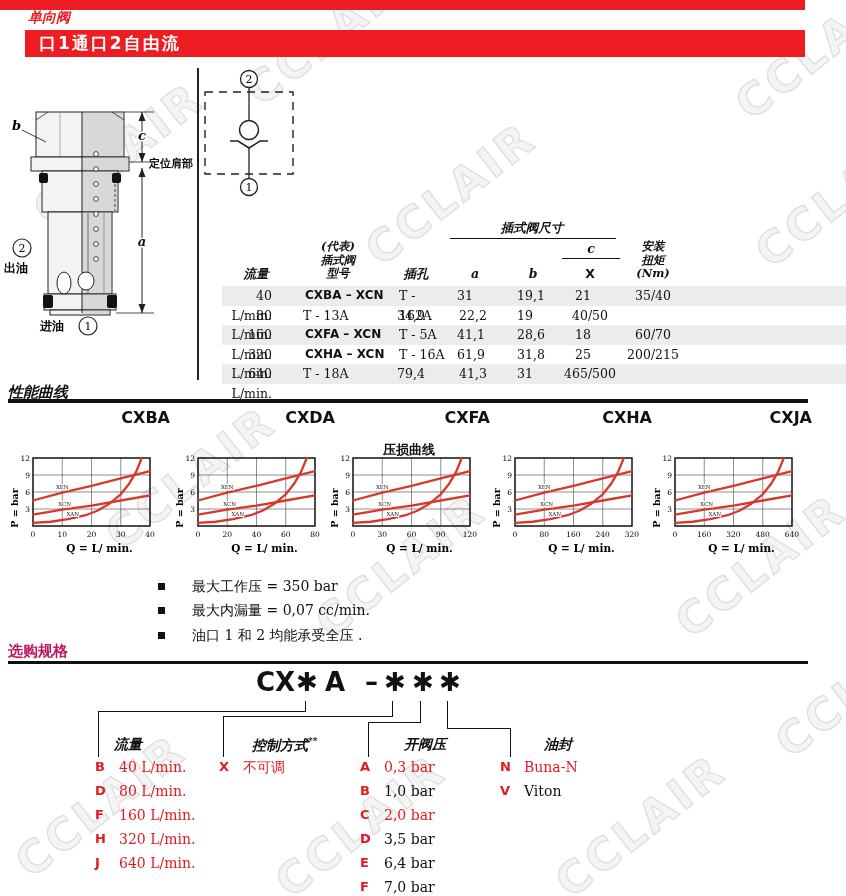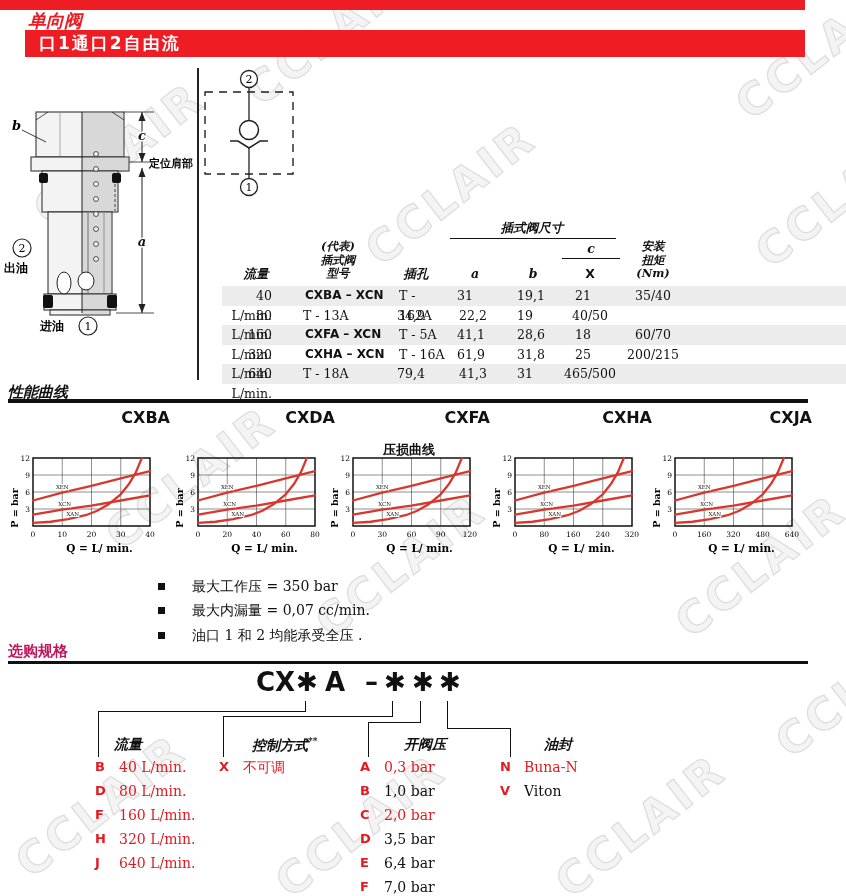--- a/index.html
+++ b/index.html
@@ -6,21 +6,21 @@
   .page{position:relative;width:846px;height:896px;background:#fff;overflow:hidden;
         font-family:"DejaVu Serif","Liberation Serif",serif;color:#111;}
   .abs{position:absolute;}
   
   .wm{position:absolute;font-family:"DejaVu Sans","Liberation Sans",sans-serif;
       font-weight:bold;font-size:44px;letter-spacing:4px;color:rgba(215,215,215,0.28);
       -webkit-text-stroke:1.3px #dedede;transform:rotate(-38deg);white-space:nowrap;
       pointer-events:none;user-select:none;}
   
   .topbar{position:absolute;left:0;top:0;width:805px;height:10px;background:#ee1c23;}
-  .doc-title{position:absolute;left:28px;top:9px;font-size:18px;font-weight:bold;
+  .doc-title{position:absolute;left:28px;top:9px;font-size:14px;font-weight:bold;
              font-style:italic;color:#ee1c23;}
   .banner{position:absolute;left:25px;top:30px;width:780px;height:27px;background:#ee1c23;
           color:#fff;font-family:"DejaVu Sans","Liberation Sans",sans-serif;
           font-weight:bold;font-size:17px;line-height:27px;padding-left:14px;
           box-sizing:border-box;letter-spacing:2px;}
   .vline-div{position:absolute;left:197px;top:68px;width:1.5px;height:312px;background:#222;}
   
   .spec-table{position:absolute;left:222px;top:216px;width:624px;}
   .thead{position:relative;height:70px;font-size:12.5px;}
   .th{position:absolute;font-weight:bold;font-style:italic;text-align:center;}

